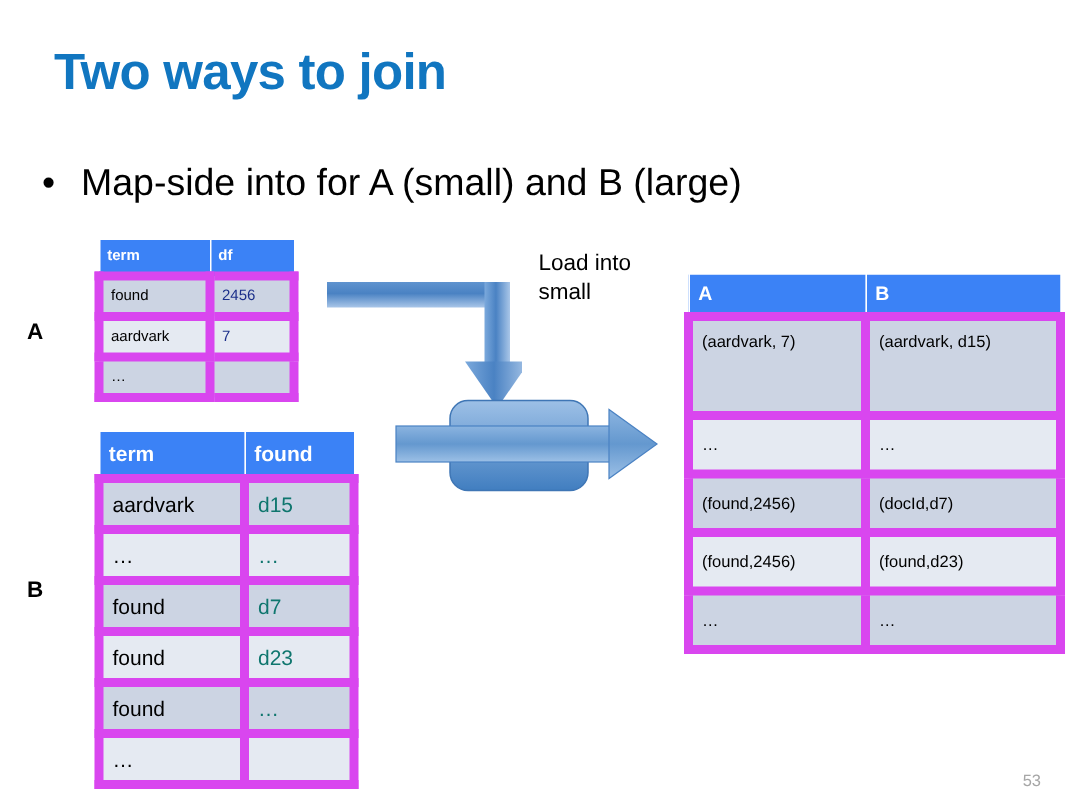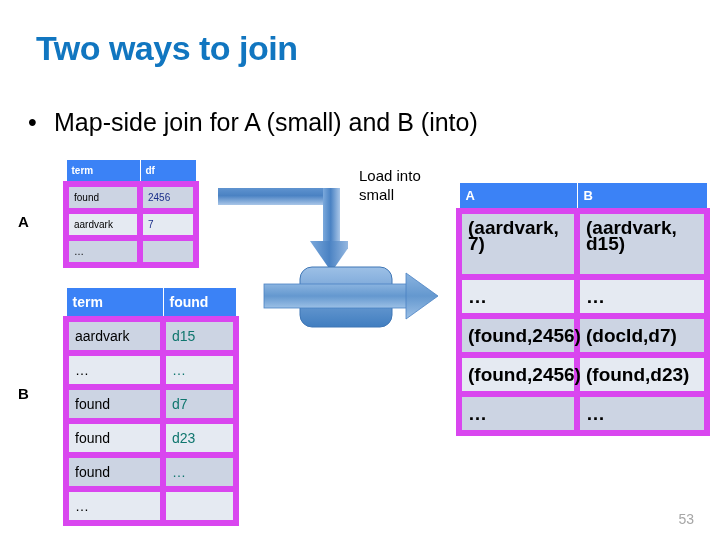--- a/index.html
+++ b/index.html
@@ -111,21 +111,21 @@
   #table-b td.docid { color: #0f766e; font-weight: normal; }
 
   
   #table-join {
     left: 456px;
     top: 182px;
     width: 248px;
     font-size: 13px;
   }
   #table-join th { height: 25px; padding: 0 6px; font-size: 13px; }
-  #table-join td { height: 29px; padding: 2px 6px; font-size: 19px; line-height: 16px; font-weight: bold; }
+  #table-join td { height: 29px; padding: 2px 6px; font-size: 11px; line-height: 16px; }
   #table-join tr.tall td { height: 52px; vertical-align: top; padding-top: 6px; }
 
   
   #bent-arrow {
     position: absolute;
     left: 218px;
     top: 183px;
     width: 130px;
     height: 92px;
   }
@@ -153,35 +153,35 @@
     left: 276px;
     top: 341px;
     width: 160px;
     white-space: nowrap;
   }
   
   #page-number {
     position: absolute;
     right: 26px;
     bottom: 13px;
-    font-size: 14px;
+    font-size: 11px;
     color: #a6a6a6;
     padding-left: 24px;
   }
 </style>
 </head>
 <body>
 
 <div id="slide">
 
   <div id="slide-title">Two ways to join</div>
 
   <div id="bullet-row">
     <span class="bullet-mark">•</span>
-    <span class="bullet-text">Map-side join for A (small) and B (into)</span>
+    <span class="bullet-text">Map-side into for A (small) and B (large)</span>
   </div>
 
   <div id="label-a" class="side-label">A</div>
   <div id="label-b" class="side-label">B</div>
 
   <table id="table-a" class="ppt-table">
     <colgroup>
         <col style="width:74px">
         <col style="width:56px">
       </colgroup>

